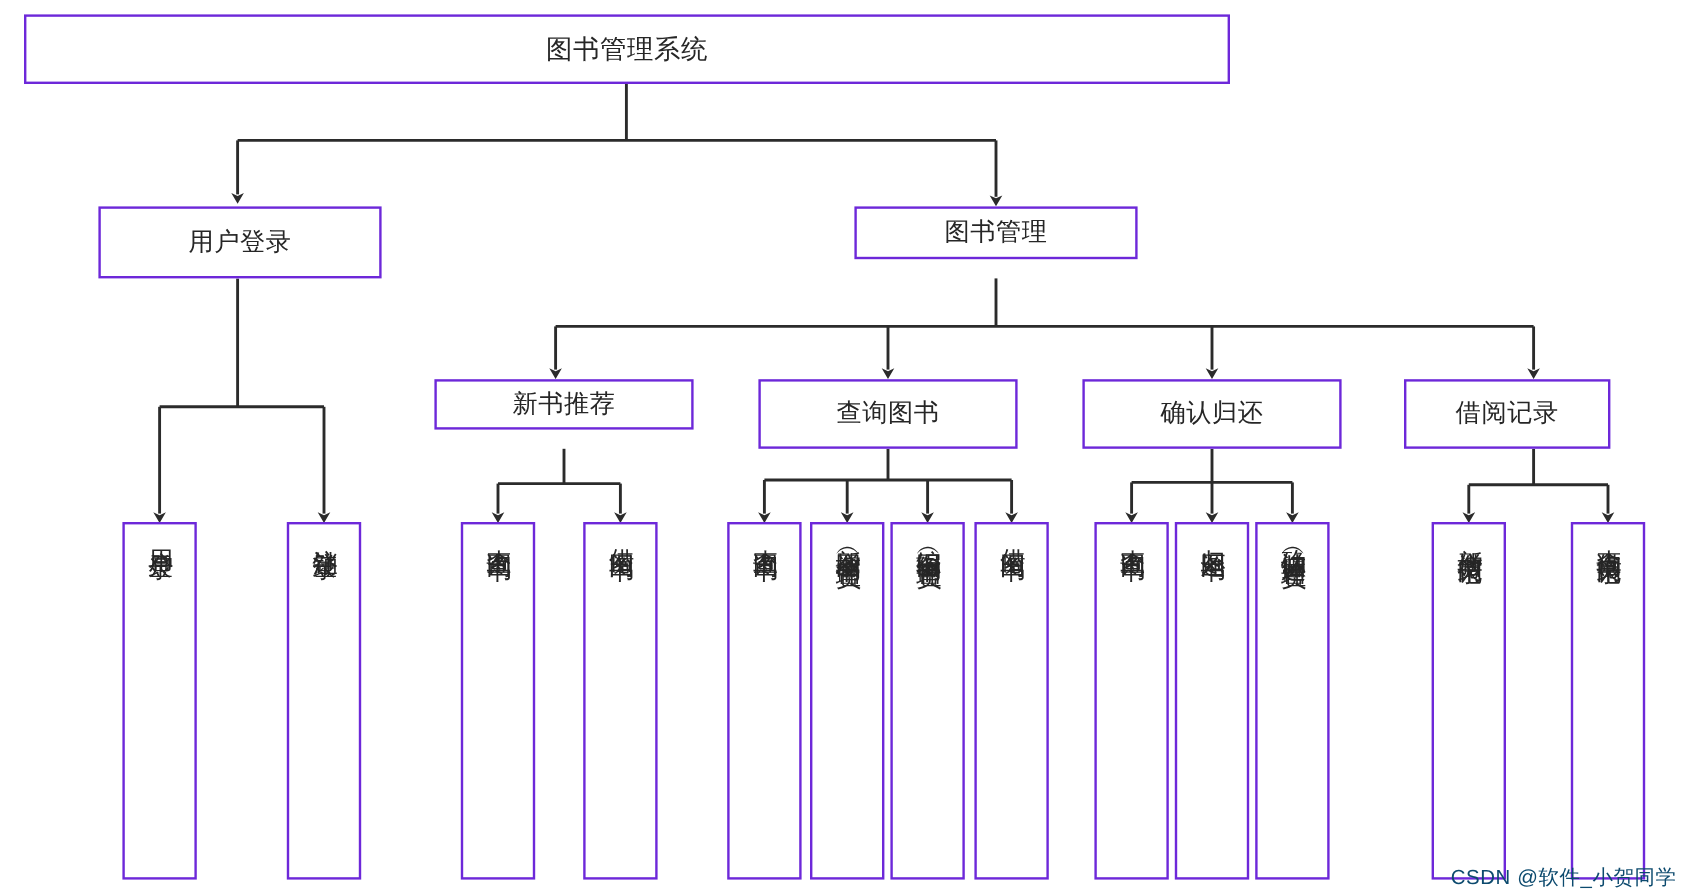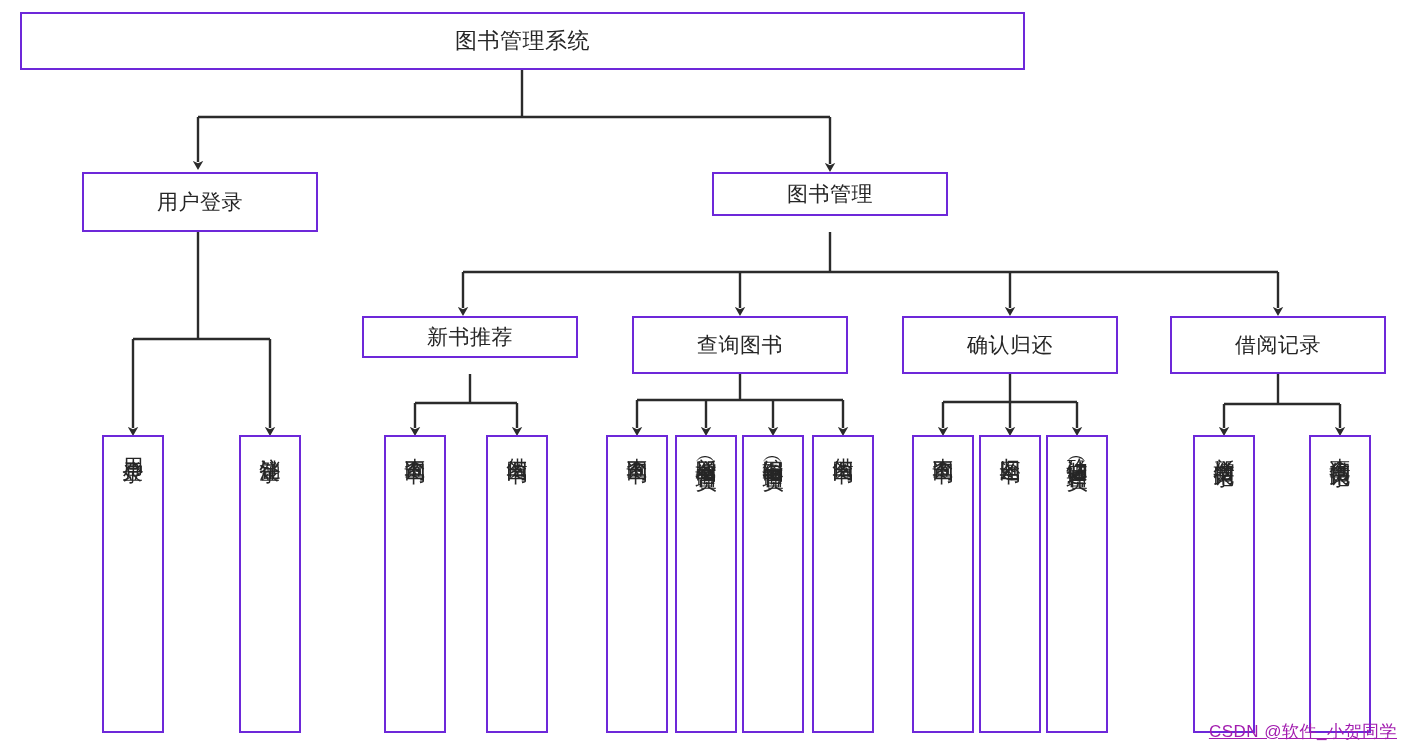--- a/index.html
+++ b/index.html
@@ -63,25 +63,24 @@
     font-size: 21px;
     line-height: 1.05;
     letter-spacing: 2px;
     white-space: nowrap;
   }
   .watermark {
     position: absolute;
     right: 8px;
     bottom: 4px;
     font-size: 17px;
-    color: #a21caf;
+    color: #0c4a6e;
     letter-spacing: 0.5px;
     z-index: 3;
     white-space: nowrap;
-    text-decoration: underline;
   }
 </style>
 </head>
 <body>
 
 <div id="stage">
 
   <svg id="edges" viewBox="0 0 1405 747" width="1405" height="747" xmlns="http://www.w3.org/2000/svg">
     <defs>
       <marker id="arrow" viewBox="0 0 12 14" refX="1.5" refY="7" markerWidth="9" markerHeight="11" orient="auto-start-reverse" markerUnits="userSpaceOnUse">
@@ -149,21 +148,21 @@
   </div>
 
   <div class="node h" style="left:632px; top:316px; width:216px; height:58px;">
     <span class="lbl">查询图书</span>
   </div>
 
   <div class="node h" style="left:902px; top:316px; width:216px; height:58px;">
     <span class="lbl">确认归还</span>
   </div>
 
-  <div class="node h" style="left:1170px; top:316px; width:216px; height:58px;">
+  <div class="node h" style="left:1170px; top:316px; width:172px; height:58px;">
     <span class="lbl">借阅记录</span>
   </div>
 
   <div class="node v" style="left:102px; top:435px; width:62px; height:298px;">
     <span class="lbl">用户登录</span>
   </div>
 
   <div class="node v" style="left:239px; top:435px; width:62px; height:298px;">
     <span class="lbl">注销登录</span>
   </div>

